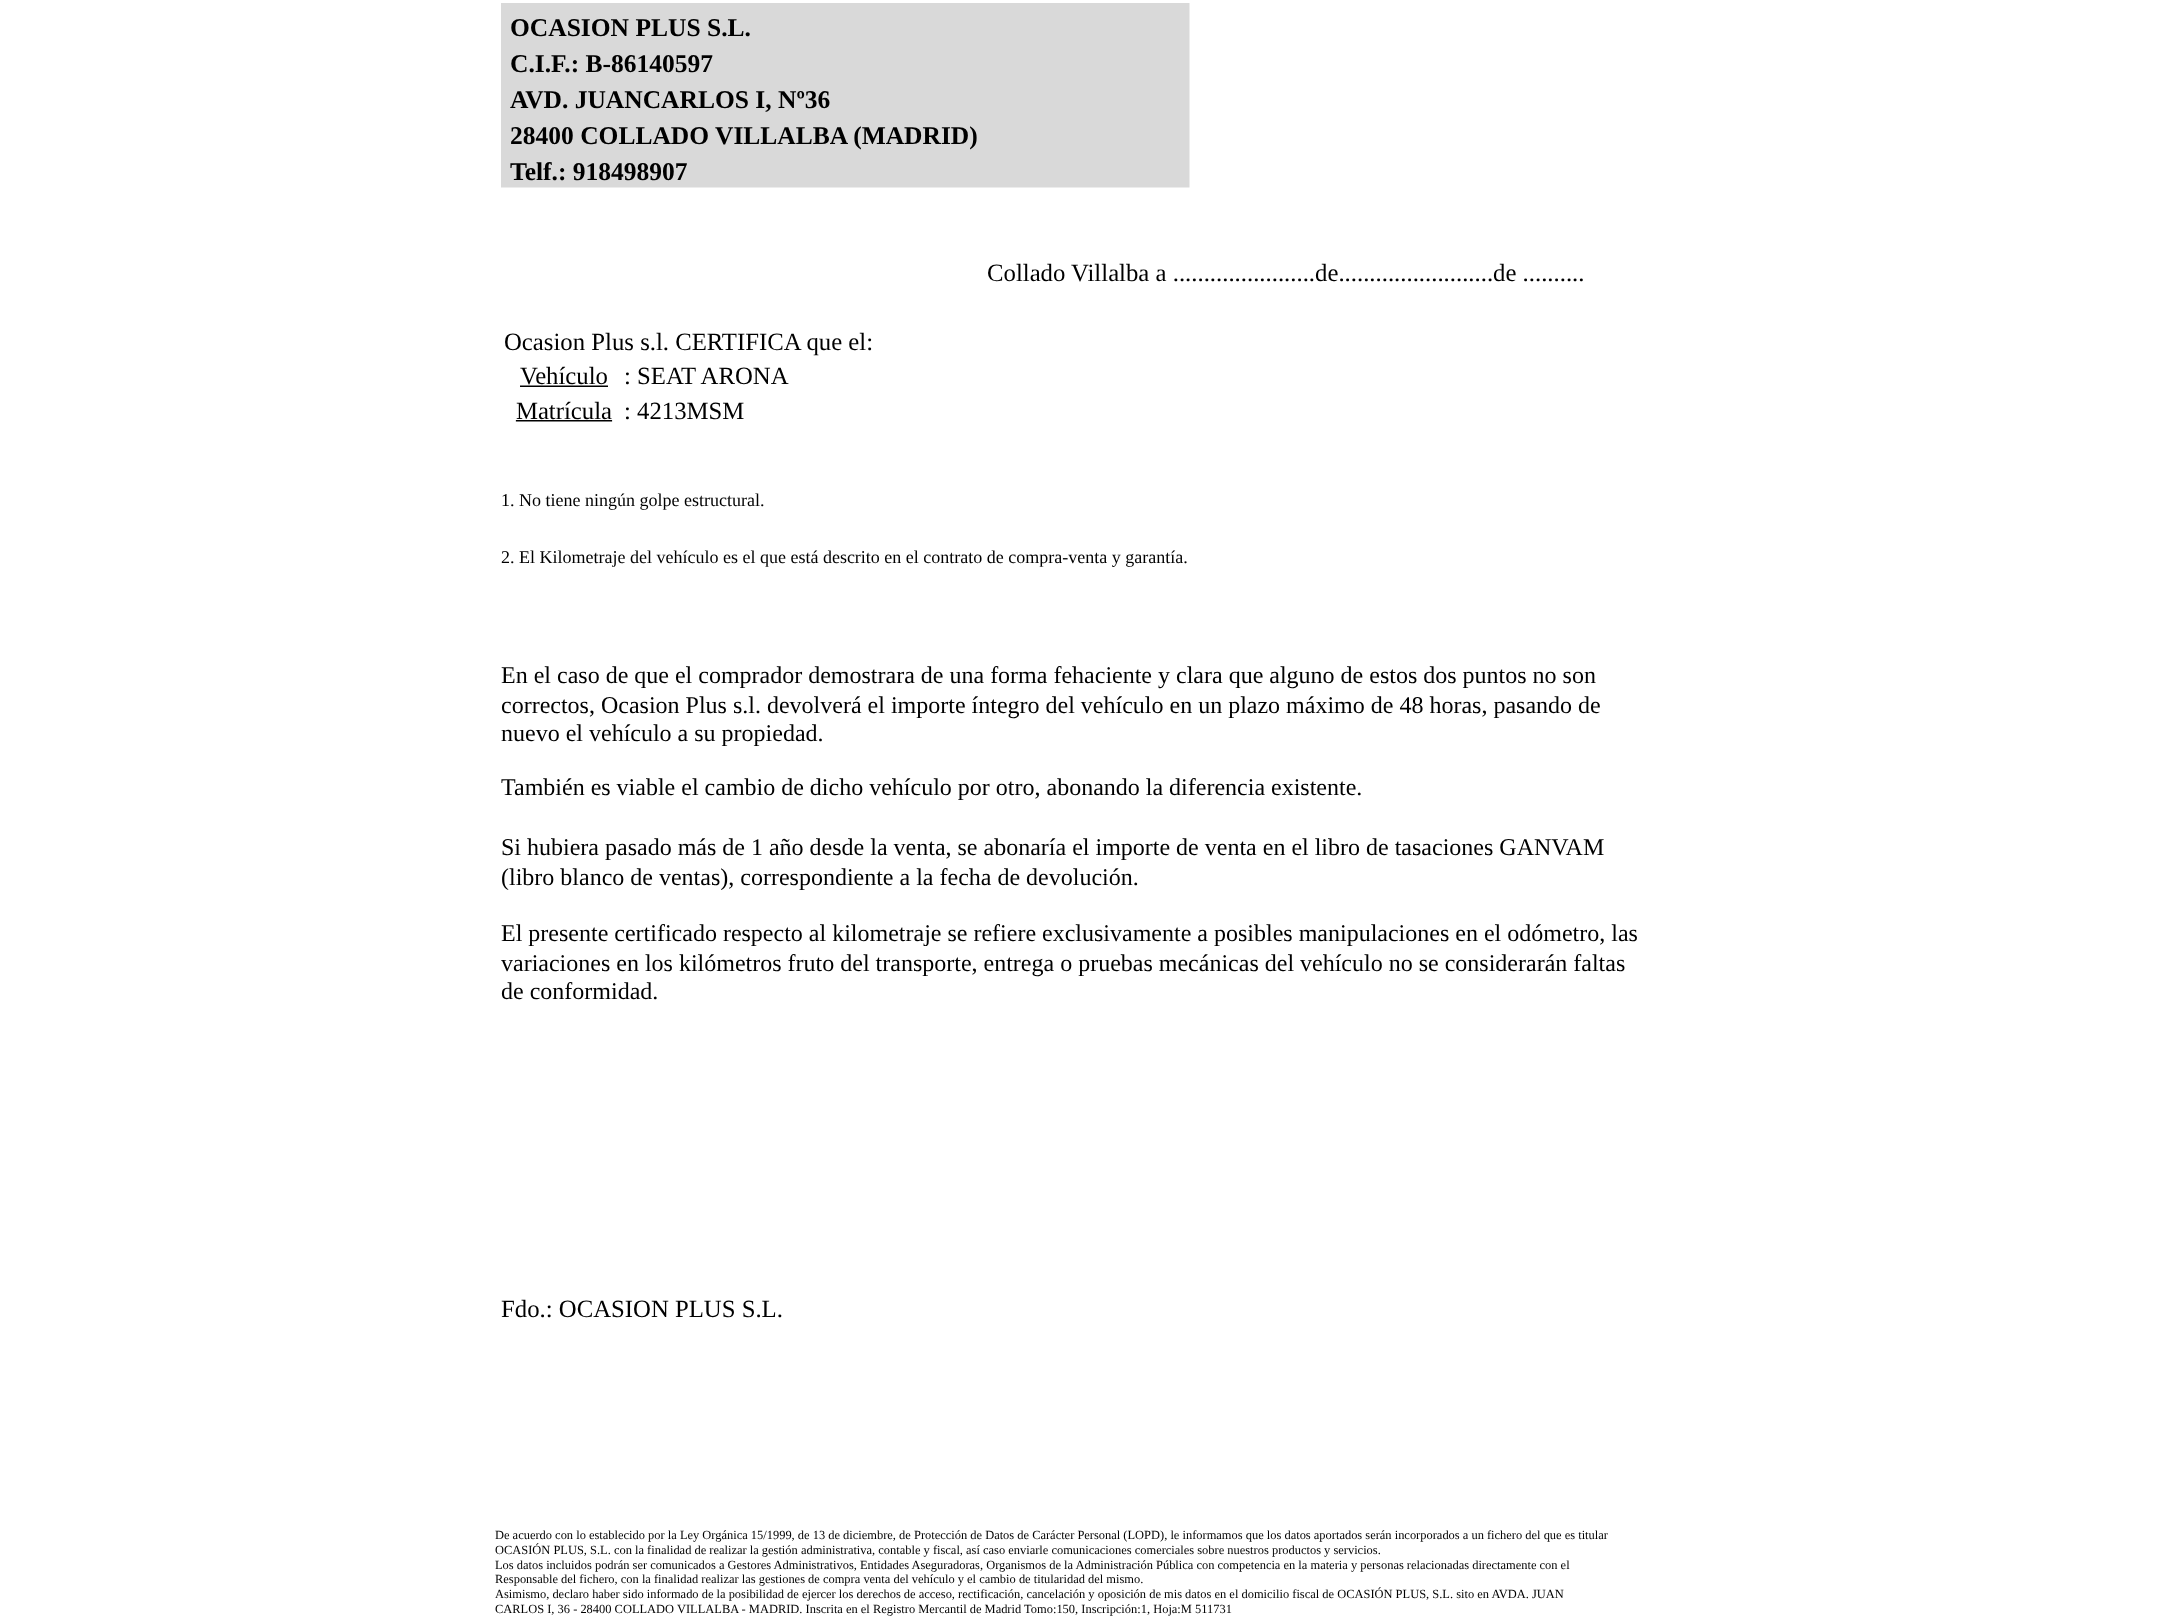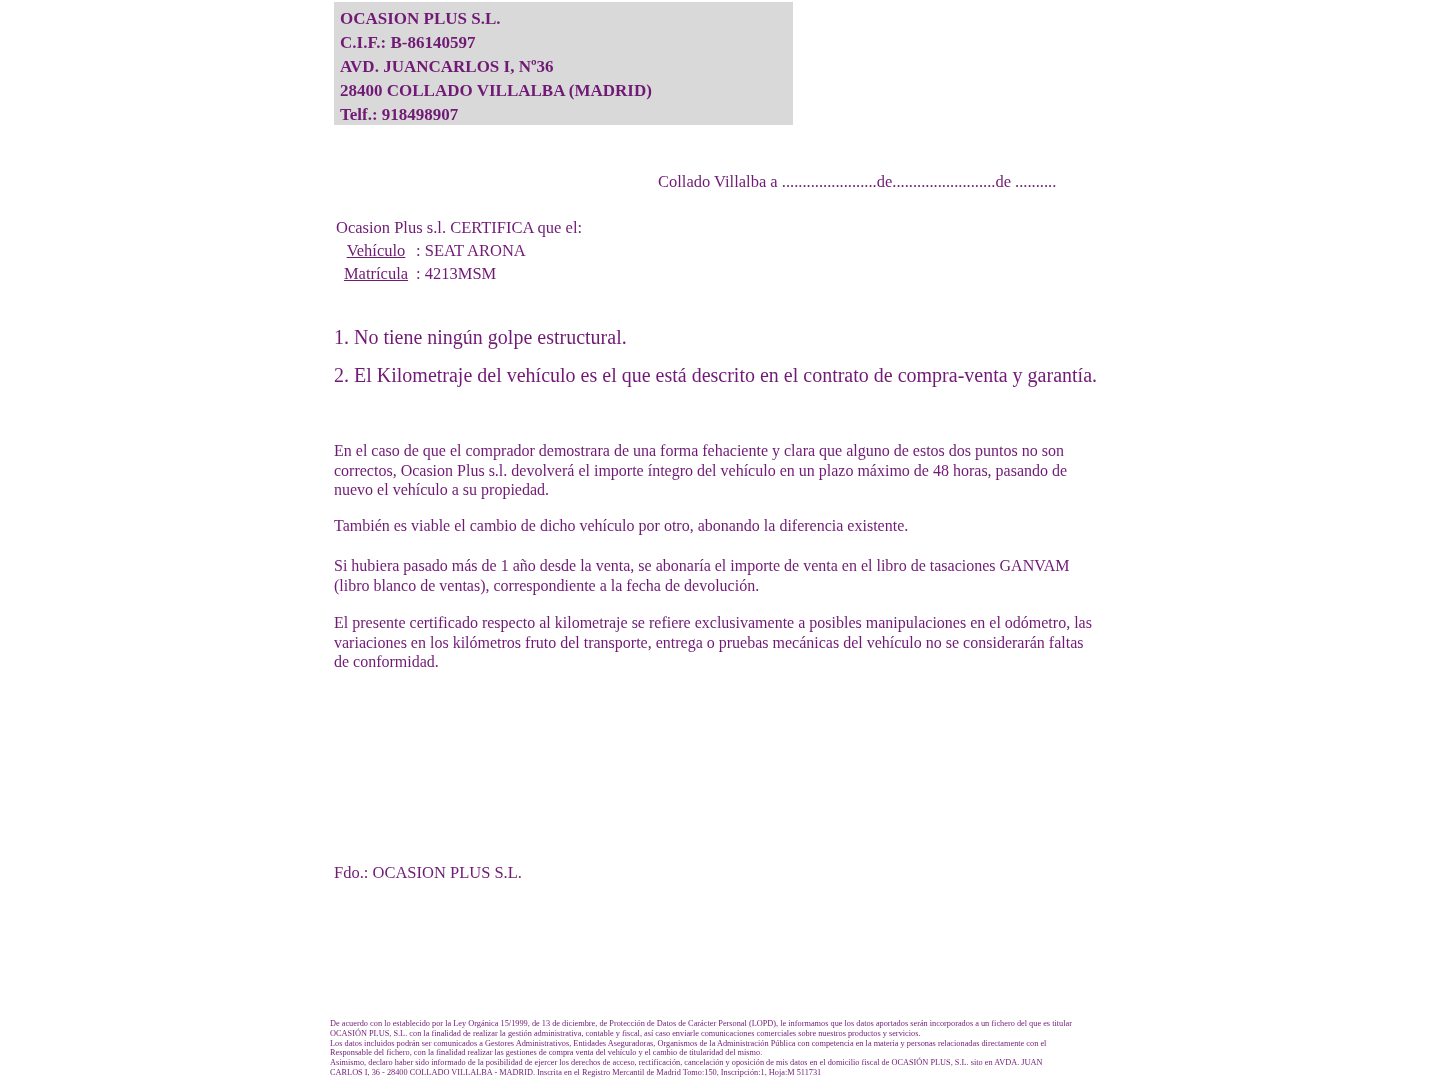--- a/index.html
+++ b/index.html
@@ -6,21 +6,21 @@
     margin: 0;
     padding: 0;
     background: #ffffff;
   }
   .page {
     position: relative;
     width: 1324px;
     height: 1080px;
     background: #ffffff;
     font-family: "Liberation Serif", serif;
-    color: #701a75;
+    color: #000000;
     overflow: hidden;
   }
   .header-box {
     position: absolute;
     left: 334px;
     top: 2px;
     width: 459px;
     height: 123px;
     background: #d9d9d9;
     padding: 5px 0 0 6px;
@@ -54,21 +54,21 @@
   }
   .certify .field-label {
     display: inline-block;
     width: 80px;
     text-decoration: underline;
     text-align: center;
   }
   .point {
     position: absolute;
     left: 334px;
-    font-size: 20px;
+    font-size: 12px;
     white-space: nowrap;
   }
   .point-1 { top: 326px; }
   .point-2 { top: 364px; }
   .para {
     position: absolute;
     left: 334px;
     width: 762px;
     font-size: 16px;
     line-height: 19.5px;

